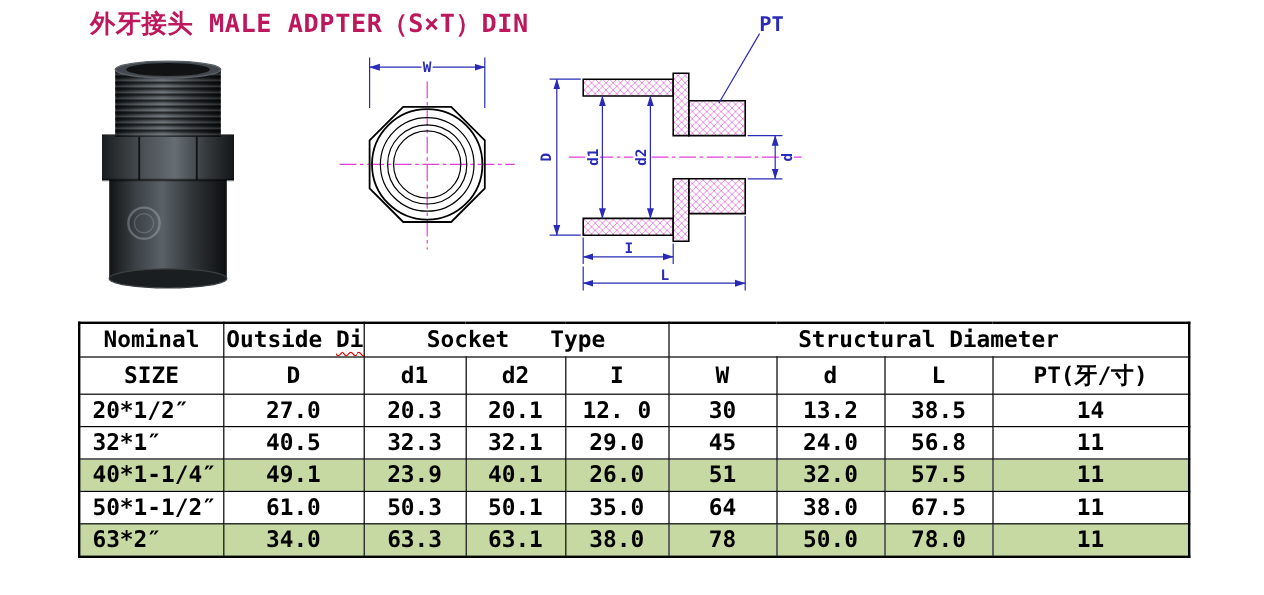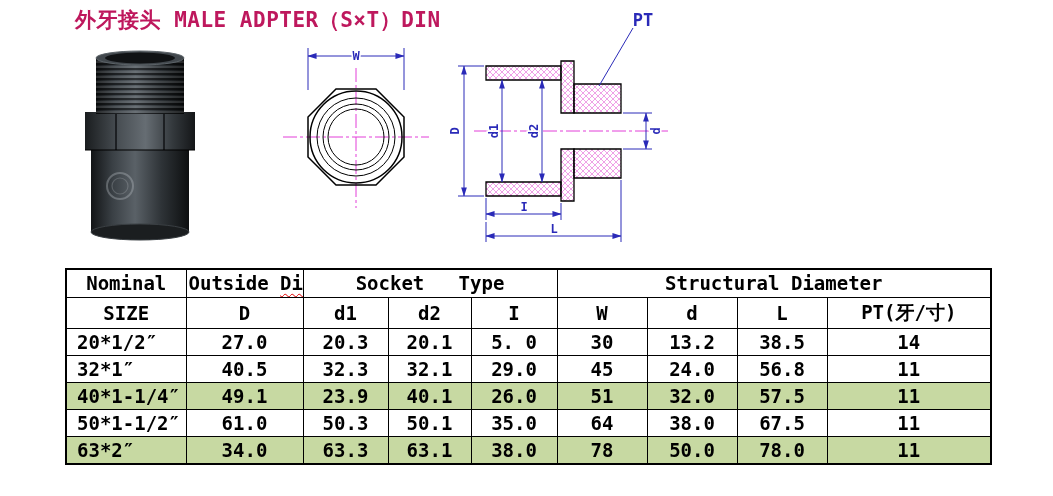--- a/index.html
+++ b/index.html
@@ -197,21 +197,21 @@
       <th>L</th>
       <th>PT(牙/寸)</th>
     </tr>
   </thead>
   <tbody>
     <tr>
       <td class="size-cell">20*1/2″</td>
       <td>27.0</td>
       <td>20.3</td>
       <td>20.1</td>
-      <td>5. 0</td>
+      <td>12. 0</td>
       <td>30</td>
       <td>13.2</td>
       <td>38.5</td>
       <td>14</td>
     </tr>
     <tr>
       <td class="size-cell">32*1″</td>
       <td>40.5</td>
       <td>32.3</td>
       <td>32.1</td>

